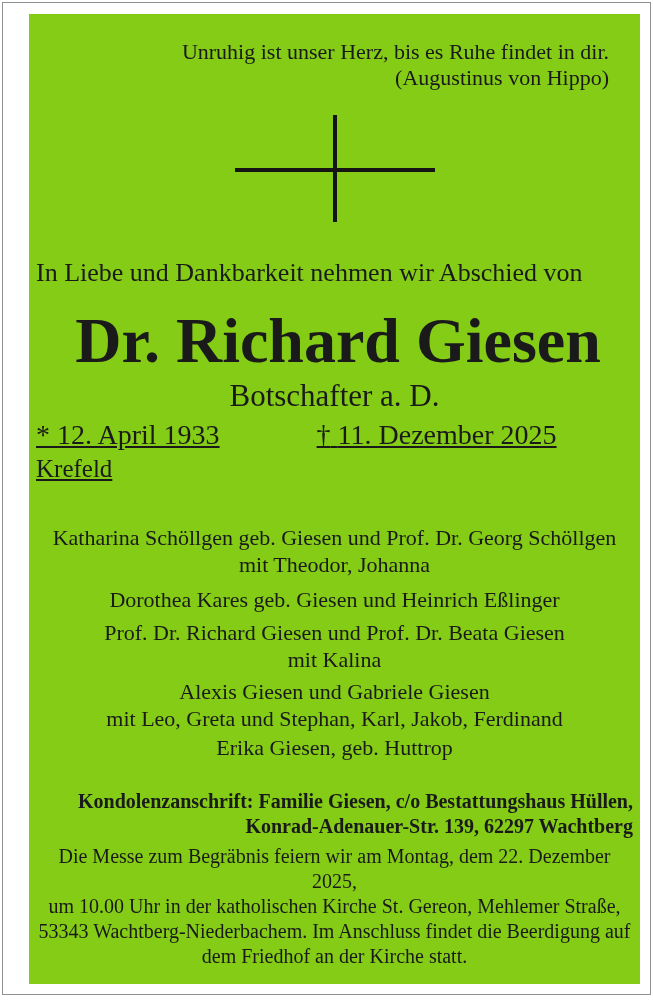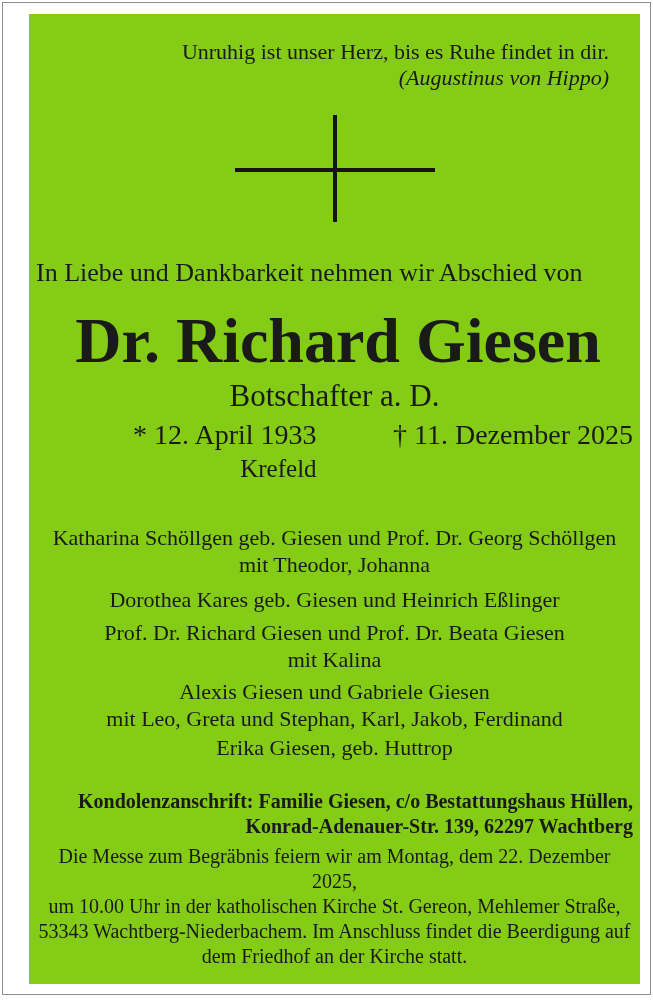--- a/index.html
+++ b/index.html
@@ -12,35 +12,35 @@
     position:absolute;left:2px;top:2px;right:2px;bottom:5px;
     border:1px solid #8f8f8f;pointer-events:none;
   }
   .frame{
     position:absolute;left:13px;top:14px;right:13px;bottom:16px;
     border:7px solid #84cc16;background:#84cc16;margin-left:16px;
   }
   .content{position:absolute;left:0;top:0;right:0;bottom:0;}
 
   .quote{margin:18px 24px 0 0;text-align:right;font-size:22px;line-height:26px;}
-  .quote .attr{font-style:italic;}
+  .quote .attr{}
 
   .cross{position:relative;width:200px;height:107px;margin:24px auto 0;}
   .cross .vbar{position:absolute;left:50%;margin-left:-2px;top:0;width:4px;height:107px;background:#161314;}
   .cross .hbar{position:absolute;left:0;top:53px;width:200px;height:4px;background:#161314;}
 
   .intro{margin-top:36px;text-align:left;font-size:26px;line-height:30px;}
 
   .name{margin:18px 0 0;text-align:center;font-size:64px;line-height:70px;font-weight:bold;letter-spacing:0;padding-left:7px;}
   .title{margin-top:2px;text-align:center;font-size:31px;line-height:36px;}
 
   .dates{display:flex;margin-top:5px;}
   .col-birth{width:47%;}
   .col-death{width:53%;}
-  .dates .col{text-align:right;}
+  .dates .col{text-align:left;text-decoration:underline;}
   .date{font-size:28px;line-height:32px;}
   .place{font-size:25px;line-height:30px;margin-top:3px;}
 
   .mourners{margin-top:40px;text-align:center;font-size:22px;line-height:27px;}
   .entry{margin-top:0;}
   .entry:nth-child(2){margin-top:8px;}
   .entry:nth-child(3){margin-top:6px;}
   .entry:nth-child(4){margin-top:5px;}
   .entry:nth-child(5){margin-top:2px;}
   .line:empty{display:none;}

